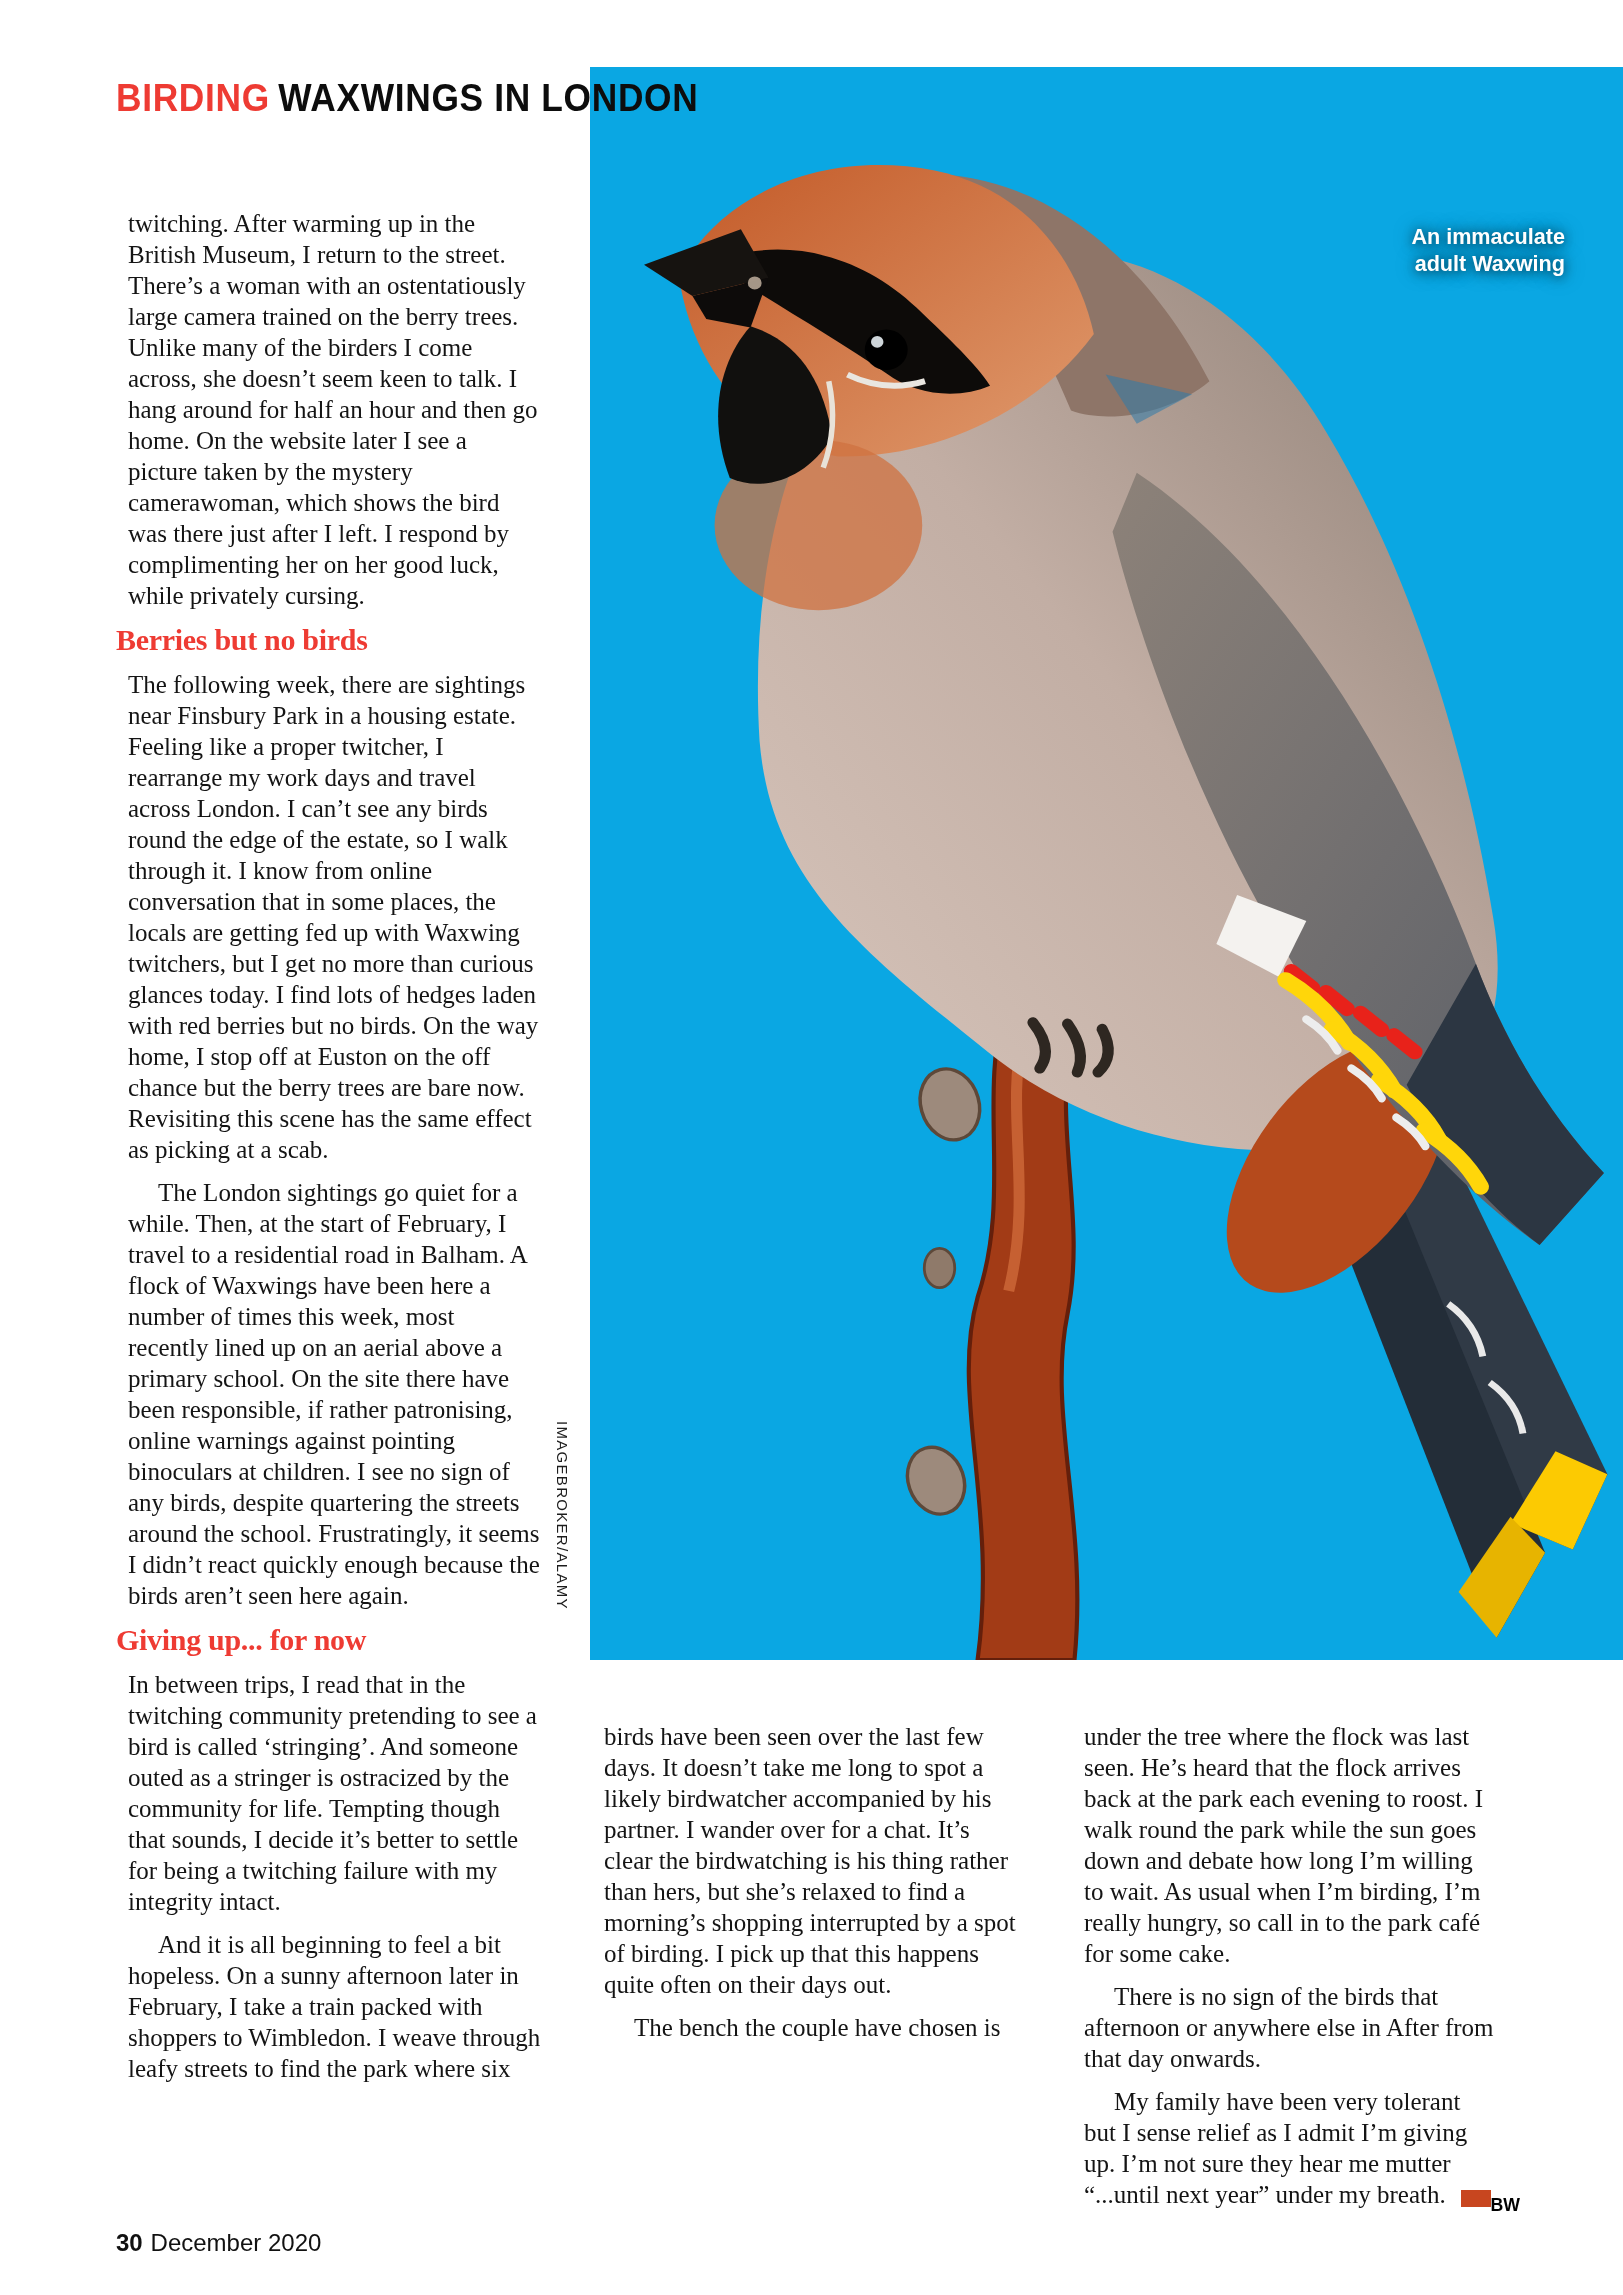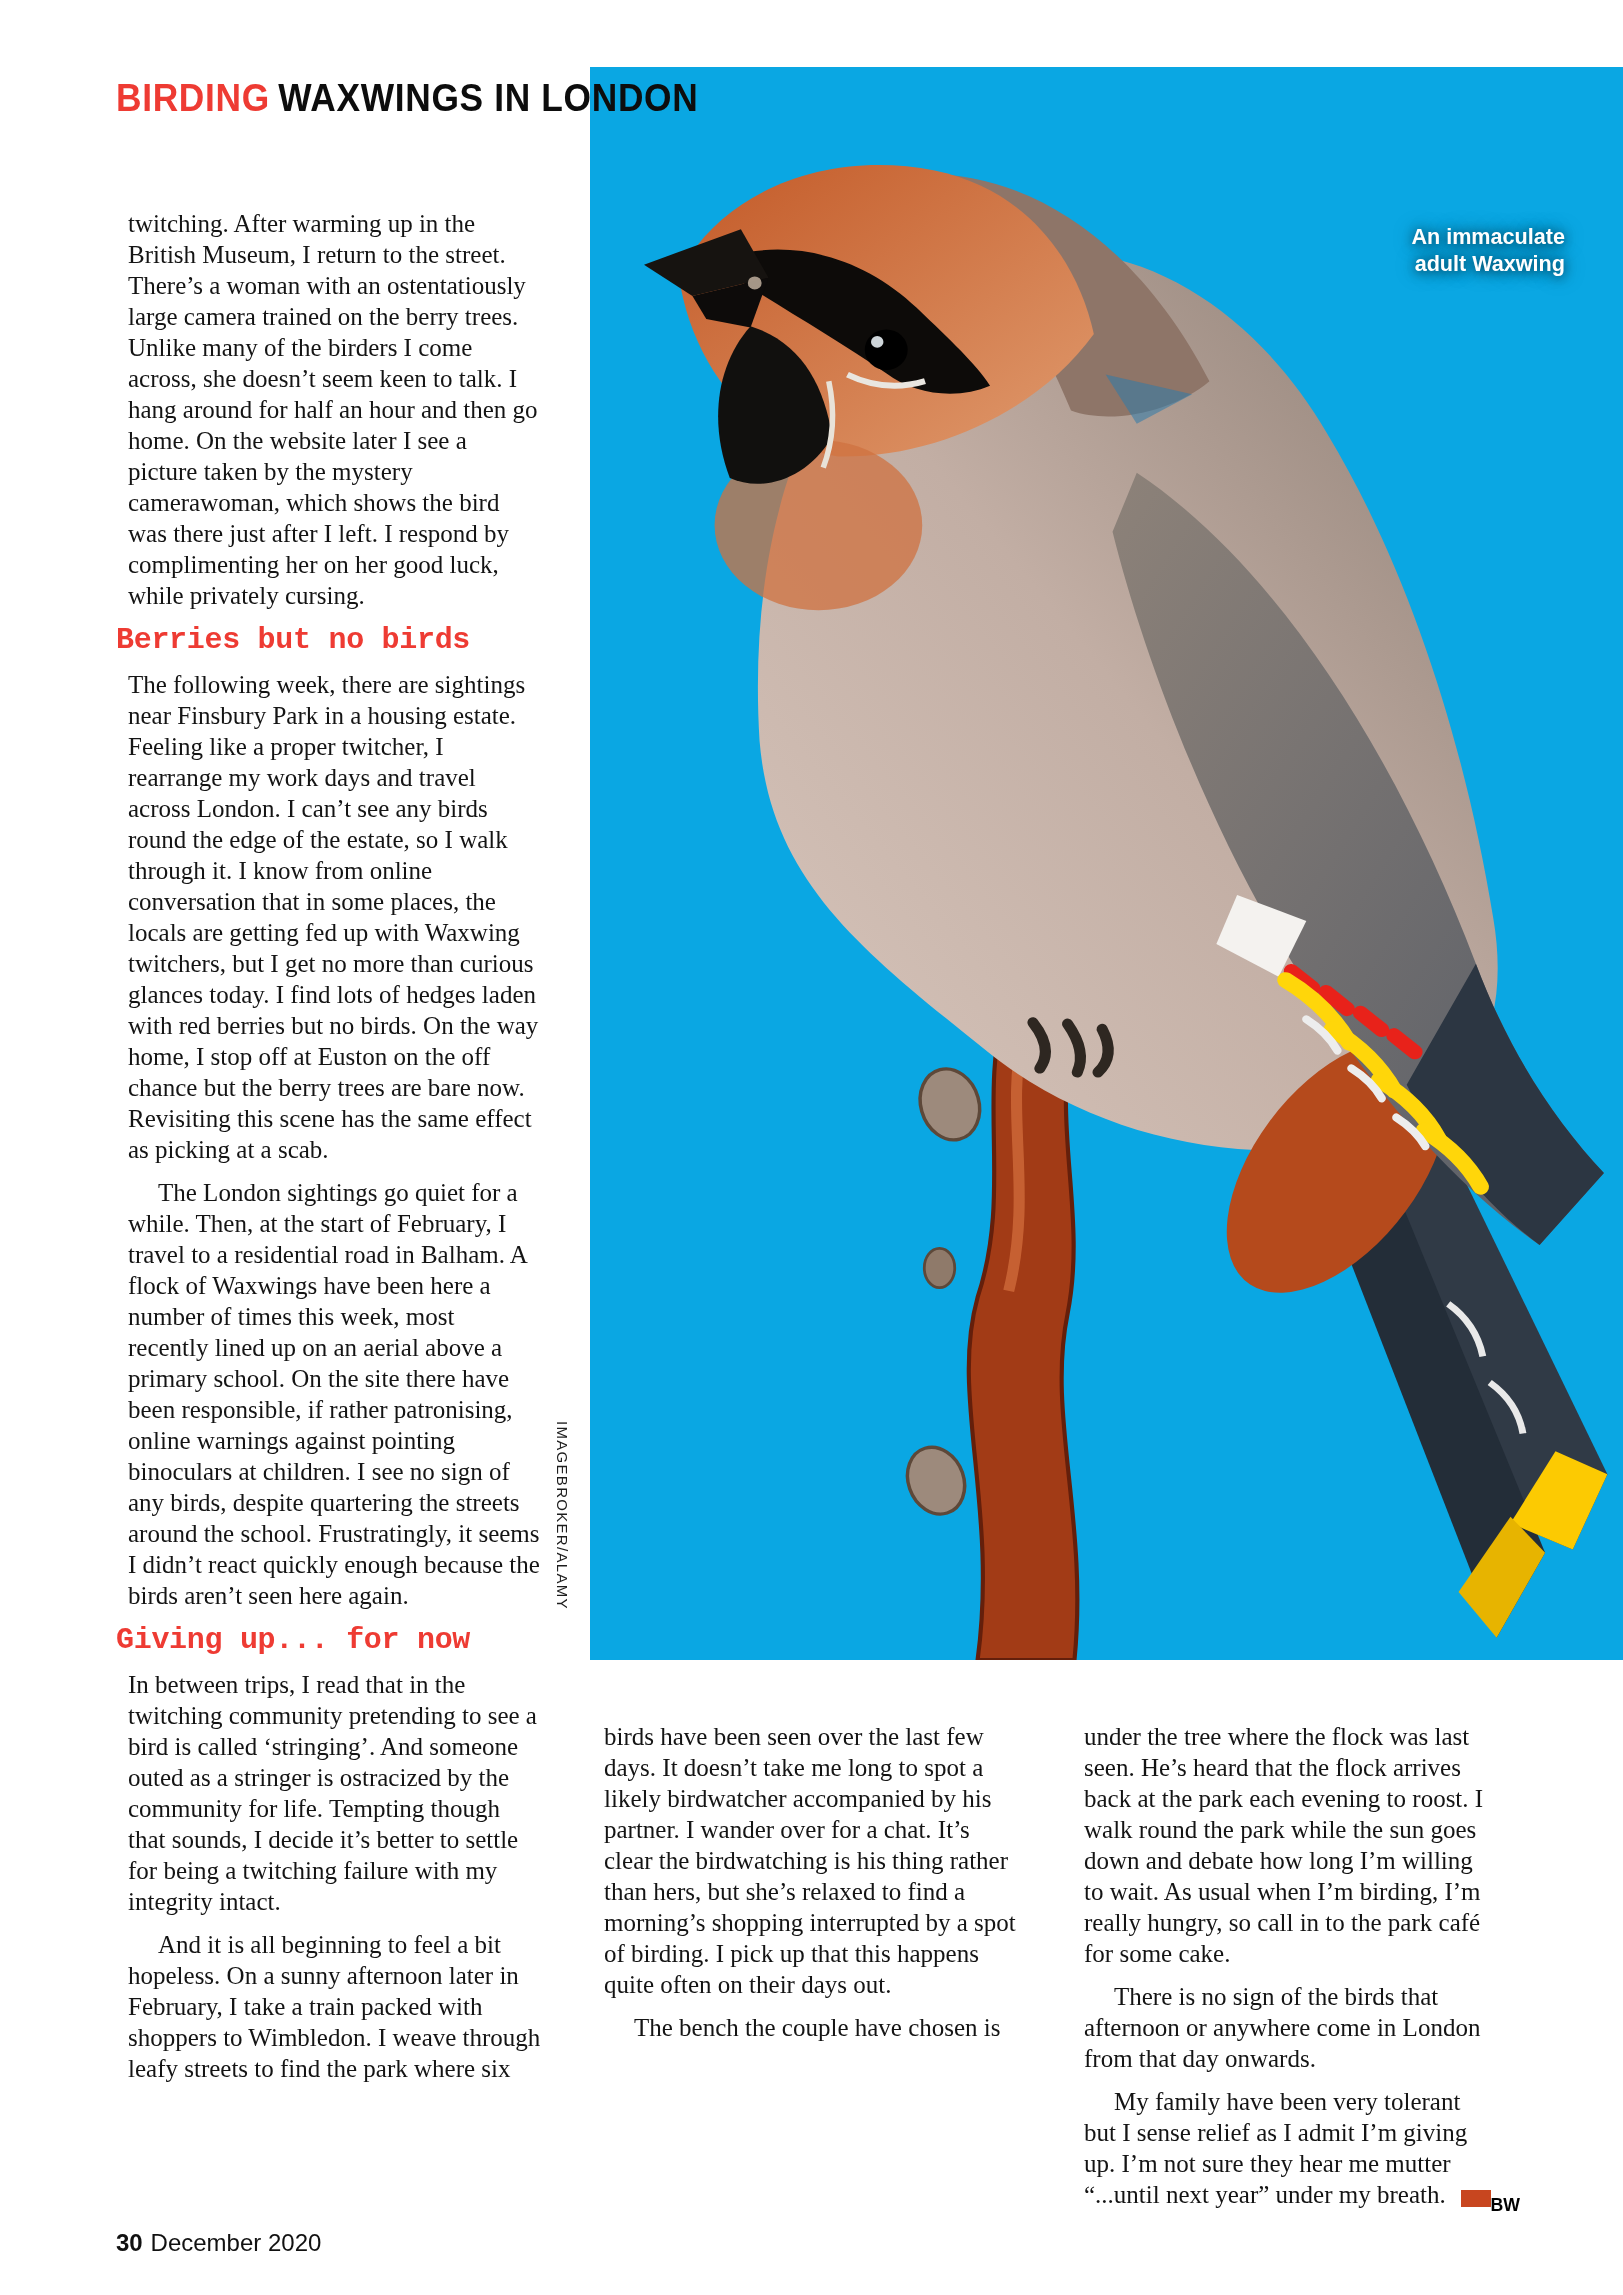--- a/index.html
+++ b/index.html
@@ -38,21 +38,21 @@
   .col {
     position:absolute; width:437px;
     font-size:25px; line-height:31px; text-align:left;
   }
   .col-left  { left:116px;  top:196px;  }
   .col-mid   { left:592px;  top:1709px; }
   .col-right { left:1072px; top:1709px; }
   .col p { margin:12px; }
   .col p.indent { text-indent:30px; }
   .subhead {
-    font-family:Liberation Mono, monospace; font-weight:700;
+    font-family:Liberation Serif, serif; font-weight:700;
     font-size:30px; line-height:34px; color:#ee3b33;
     margin:9.2px 0 6.5px 0; letter-spacing:-0.3px;
   }
   .p-rel { position:relative; }
   .bw {
     position:absolute; right:6.5px; bottom:2.6px;
     display:inline-block; width:30px; height:17px;
     background:#c8461f; color:#000000; text-align:center;
     font-family:"Liberation Sans", sans-serif; font-weight:700;
     font-size:17.7px; line-height:30px; letter-spacing:0;
@@ -193,21 +193,21 @@
     <p class="indent">And it is all beginning to feel a bit hopeless. On a sunny afternoon later in February, I take a train packed with shoppers to Wimbledon. I weave through leafy streets to find the park where six</p>
   </div>
 
   <div class="col col-mid">
     <p>birds have been seen over the last few days. It doesn’t take me long to spot a likely birdwatcher accompanied by his partner. I wander over for a chat. It’s clear the birdwatching is his thing rather than hers, but she’s relaxed to find a morning’s shopping interrupted by a spot of birding. I pick up that this happens quite often on their days out.</p>
     <p class="indent">The bench the couple have chosen is</p>
   </div>
 
   <div class="col col-right">
     <p>under the tree where the flock was last seen. He’s heard that the flock arrives back at the park each evening to roost. I walk round the park while the sun goes down and debate how long I’m willing to wait. As usual when I’m birding, I’m really hungry, so call in to the park café for some cake.</p>
-    <p class="indent">There is no sign of the birds that afternoon or anywhere come in London from that day onwards.</p>
+    <p class="indent">There is no sign of the birds that afternoon or anywhere else in After from that day onwards.</p>
     <p class="indent p-rel">
       <span>My family have been very tolerant but I sense relief as I admit I’m giving up. I’m not sure they hear me mutter “...until next year” under my breath.</span>
       <span class="bw">BW</span>
     </p>
   </div>
 
 
   <div class="footer">
     <span class="num">30</span><span>December 2020</span>
   </div>

